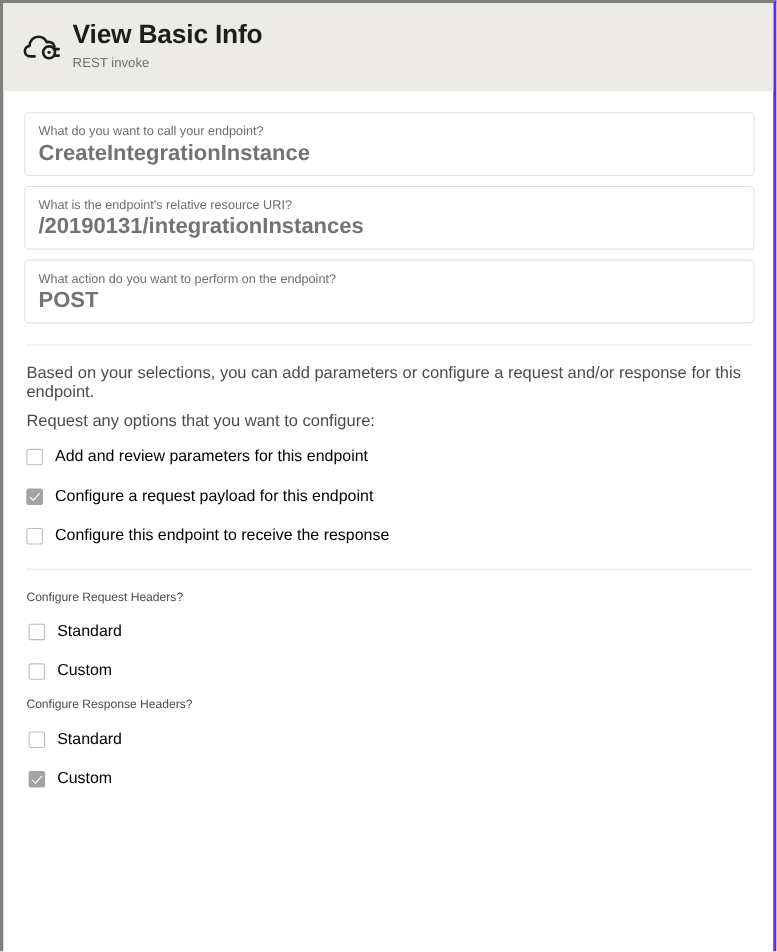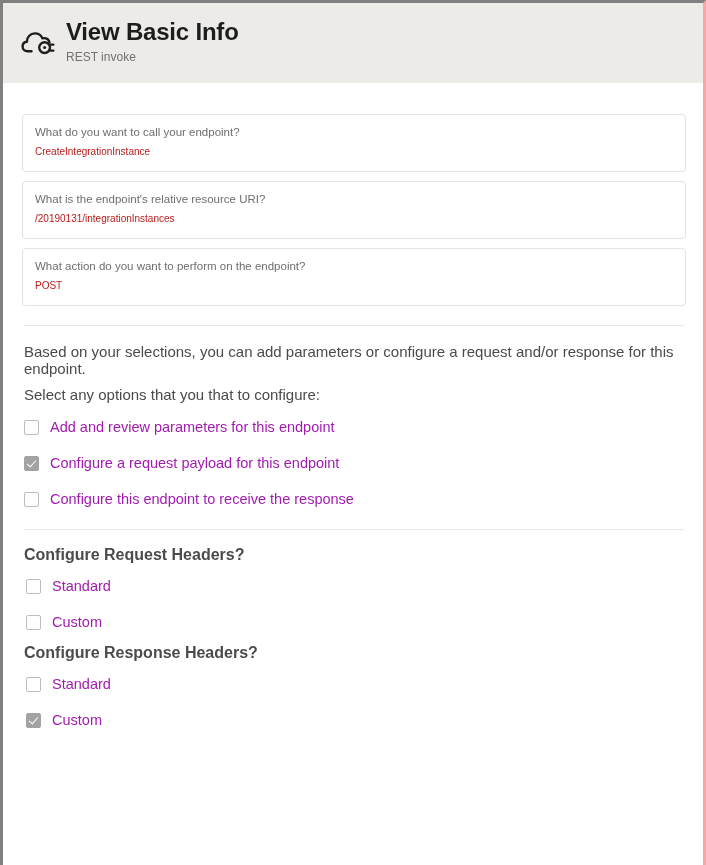--- a/index.html
+++ b/index.html
@@ -17,21 +17,21 @@
     -webkit-font-smoothing: antialiased;
   }
 
   
   .window {
     position: relative;
     width: 706px;
     height: 865px;
     background: #ffffff;
     border-left: 3px solid #808080;
-    border-right: 3px solid #fca5a5;
+    border-right: 3px solid #6d28d9;
     border-top: 3px solid #808080;
     border-bottom: none;
   }
 
   
   .header {
     height: 80px;
     background: #ecebe7;
     display: flex;
     align-items: center;
@@ -66,45 +66,44 @@
   .header-subtitle {
     font-size: 12px;
     color: #717171;
     line-height: 18px;
     margin-top: 2px;
   }
 
   
   .content {
     padding: 19px 17px 0 19px;
-    margin-top: 12px;
   }
 
   
   .field {
     border: 1px solid #e2e2e2;
     border-radius: 4px;
     background: #ffffff;
     padding: 10px 12px 9px 12px;
     margin-bottom: 9px;
   }
 
   .field-label {
     font-size: 11.5px;
     color: #6e6e6e;
     line-height: 14px;
     margin-bottom: 2px;
   }
 
   .field-value {
-    font-size: 10px;
-    color: #b91c1c;
+    font-size: 20px;
+    color: #737373;
     line-height: 21px;
     min-height: 21px;
-    font-weight: normal;
+    font-weight: bold;
     outline: none;
   }
 
   .field.textarea {
     height: 106px;
   }
 
   .field.textarea .field-value {
     min-height: 60px;
   }
@@ -167,32 +166,32 @@
     top: 1px;
     width: 4px;
     height: 8px;
     border: solid #ffffff;
     border-width: 0 1.8px 1.8px 0;
     transform: rotate(42deg);
   }
 
   .check-label {
     font-size: 14.5px;
-    color: #a21caf;
+    color: #000000;
     line-height: 20px;
   }
 
   
   .group {
     padding: 0 2px;
   }
 
   .group-title {
-    font-size: 16px;
-    font-weight: bold;
+    font-size: 11px;
+    font-weight: normal;
     color: #4b4b4b;
     line-height: 16px;
   }
 
   .group .check-list {
     padding-top: 12px;
   }
 
   .group-spacer { height: 12px; }
 
@@ -234,21 +233,21 @@
 
     <div class="field">
       <div class="field-label">What action do you want to perform on the endpoint?</div>
       <div class="field-value">POST</div>
     </div>
 
     <div class="divider"></div>
 
     <div class="desc-block">
       <div class="desc-line">Based on your selections, you can add parameters or configure a request and/or response for this endpoint.</div>
-      <div class="desc-line">Select any options that you that to configure:</div>
+      <div class="desc-line">Request any options that you want to configure:</div>
     </div>
 
     <div class="check-list">
 
       <div class="check-row">
         <div class="checkbox"></div>
         <div class="check-label">Add and review parameters for this endpoint</div>
       </div>
 
       <div class="check-row">

